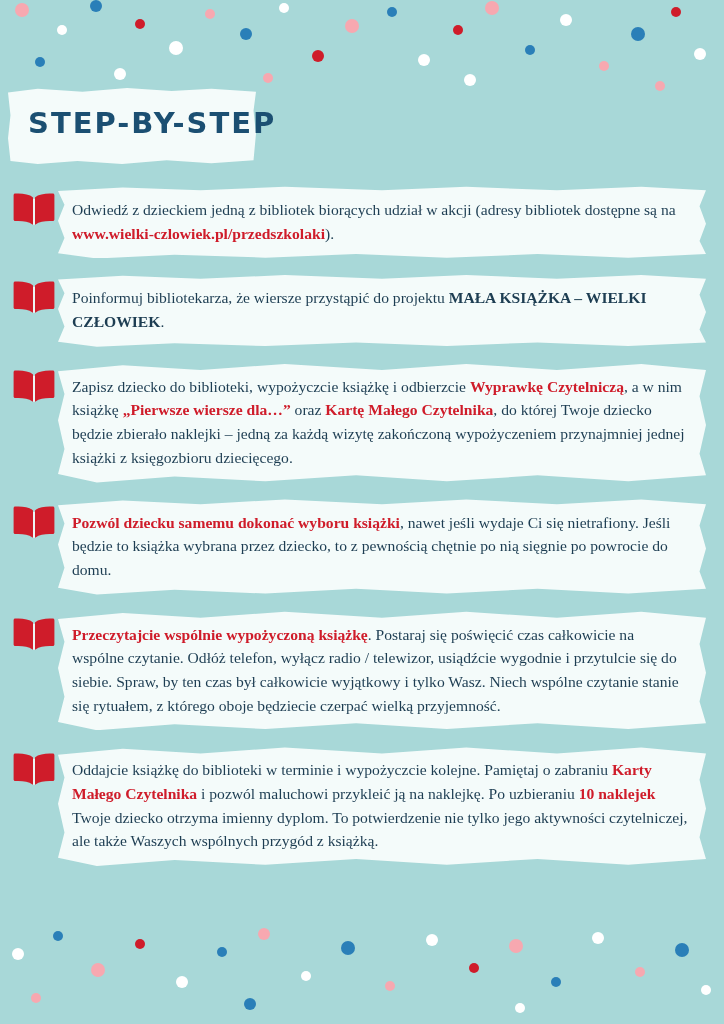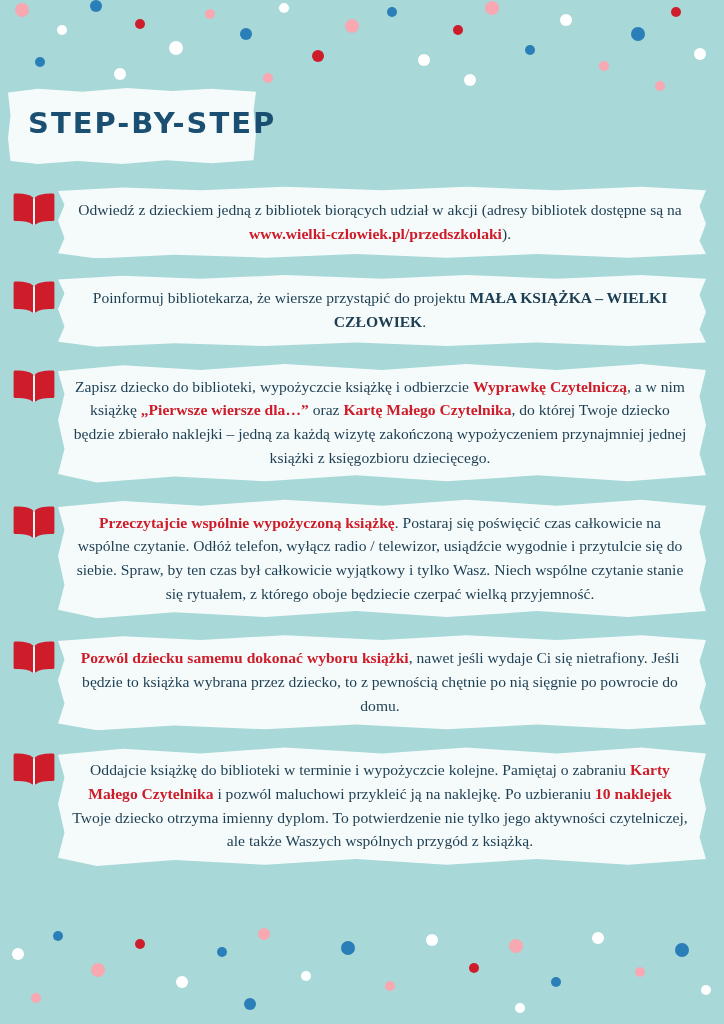--- a/index.html
+++ b/index.html
@@ -58,21 +58,20 @@
     position: absolute;
     left: 0;
     top: 186px;
     width: 724px;
   }
   .step-row {
     position: relative;
     display: flex;
     align-items: flex-start;
     margin-bottom: 16px;
-    text-align: center;
   }
   .book-icon {
     flex: 0 0 auto;
     width: 46px;
     margin-left: 12px;
     margin-top: 4px;
   }
   .book-icon svg { display: block; }
 
   .paper {
@@ -172,33 +171,33 @@
     </div>
     <div class="step-row">
       <div class="book-icon">
         <svg width="44" height="36" viewBox="0 0 44 36" aria-hidden="true">
           <path d="M21.2 7.5C17 4 10 3.2 3.2 3.6 2.3 3.6 1.6 4.3 1.6 5.2v24.4c0 .9.8 1.6 1.7 1.5 6.3-.4 13 .3 17.2 3.4.4.3.6.1.6-.3V8.2c0-.3-.2-.5-.4-.7z" fill="#cf1c2a"></path>
           <path d="M22.8 7.5C27 4 34 3.2 40.8 3.6c.9 0 1.6.7 1.6 1.6v24.4c0 .9-.8 1.6-1.7 1.5-6.3-.4-13 .3-17.2 3.4-.4.3-.6.1-.6-.3V8.2c0-.3.2-.5.4-.7z" fill="#cf1c2a"></path>
           <path d="M22 8.8v26" stroke="#f4fbfa" stroke-width="1.8" fill="none"></path>
         </svg>
       </div>
       <div class="paper">
+        <p><span class="hlb">Pozwól dziecku samemu dokonać wyboru książki</span><span>, nawet jeśli wydaje Ci się nietrafiony. Jeśli będzie to książka wybrana przez dziecko, to z pewnością chętnie po nią sięgnie po powrocie do domu.</span></p>
+      </div>
+    </div>
+    <div class="step-row">
+      <div class="book-icon">
+        <svg width="44" height="36" viewBox="0 0 44 36" aria-hidden="true">
+          <path d="M21.2 7.5C17 4 10 3.2 3.2 3.6 2.3 3.6 1.6 4.3 1.6 5.2v24.4c0 .9.8 1.6 1.7 1.5 6.3-.4 13 .3 17.2 3.4.4.3.6.1.6-.3V8.2c0-.3-.2-.5-.4-.7z" fill="#cf1c2a"></path>
+          <path d="M22.8 7.5C27 4 34 3.2 40.8 3.6c.9 0 1.6.7 1.6 1.6v24.4c0 .9-.8 1.6-1.7 1.5-6.3-.4-13 .3-17.2 3.4-.4.3-.6.1-.6-.3V8.2c0-.3.2-.5.4-.7z" fill="#cf1c2a"></path>
+          <path d="M22 8.8v26" stroke="#f4fbfa" stroke-width="1.8" fill="none"></path>
+        </svg>
+      </div>
+      <div class="paper">
         <p><span class="hlb">Przeczytajcie wspólnie wypożyczoną książkę</span><span>. Postaraj się poświęcić czas całkowicie na wspólne czytanie. Odłóż telefon, wyłącz radio / telewizor, usiądźcie wygodnie i przytulcie się do siebie. Spraw, by ten czas był całkowicie wyjątkowy i tylko Wasz. Niech wspólne czytanie stanie się rytuałem, z którego oboje będziecie czerpać wielką przyjemność.</span></p>
-      </div>
-    </div>
-    <div class="step-row">
-      <div class="book-icon">
-        <svg width="44" height="36" viewBox="0 0 44 36" aria-hidden="true">
-          <path d="M21.2 7.5C17 4 10 3.2 3.2 3.6 2.3 3.6 1.6 4.3 1.6 5.2v24.4c0 .9.8 1.6 1.7 1.5 6.3-.4 13 .3 17.2 3.4.4.3.6.1.6-.3V8.2c0-.3-.2-.5-.4-.7z" fill="#cf1c2a"></path>
-          <path d="M22.8 7.5C27 4 34 3.2 40.8 3.6c.9 0 1.6.7 1.6 1.6v24.4c0 .9-.8 1.6-1.7 1.5-6.3-.4-13 .3-17.2 3.4-.4.3-.6.1-.6-.3V8.2c0-.3.2-.5.4-.7z" fill="#cf1c2a"></path>
-          <path d="M22 8.8v26" stroke="#f4fbfa" stroke-width="1.8" fill="none"></path>
-        </svg>
-      </div>
-      <div class="paper">
-        <p><span class="hlb">Pozwól dziecku samemu dokonać wyboru książki</span><span>, nawet jeśli wydaje Ci się nietrafiony. Jeśli będzie to książka wybrana przez dziecko, to z pewnością chętnie po nią sięgnie po powrocie do domu.</span></p>
       </div>
     </div>
     <div class="step-row">
       <div class="book-icon">
         <svg width="44" height="36" viewBox="0 0 44 36" aria-hidden="true">
           <path d="M21.2 7.5C17 4 10 3.2 3.2 3.6 2.3 3.6 1.6 4.3 1.6 5.2v24.4c0 .9.8 1.6 1.7 1.5 6.3-.4 13 .3 17.2 3.4.4.3.6.1.6-.3V8.2c0-.3-.2-.5-.4-.7z" fill="#cf1c2a"></path>
           <path d="M22.8 7.5C27 4 34 3.2 40.8 3.6c.9 0 1.6.7 1.6 1.6v24.4c0 .9-.8 1.6-1.7 1.5-6.3-.4-13 .3-17.2 3.4-.4.3-.6.1-.6-.3V8.2c0-.3.2-.5.4-.7z" fill="#cf1c2a"></path>
           <path d="M22 8.8v26" stroke="#f4fbfa" stroke-width="1.8" fill="none"></path>
         </svg>
       </div>

